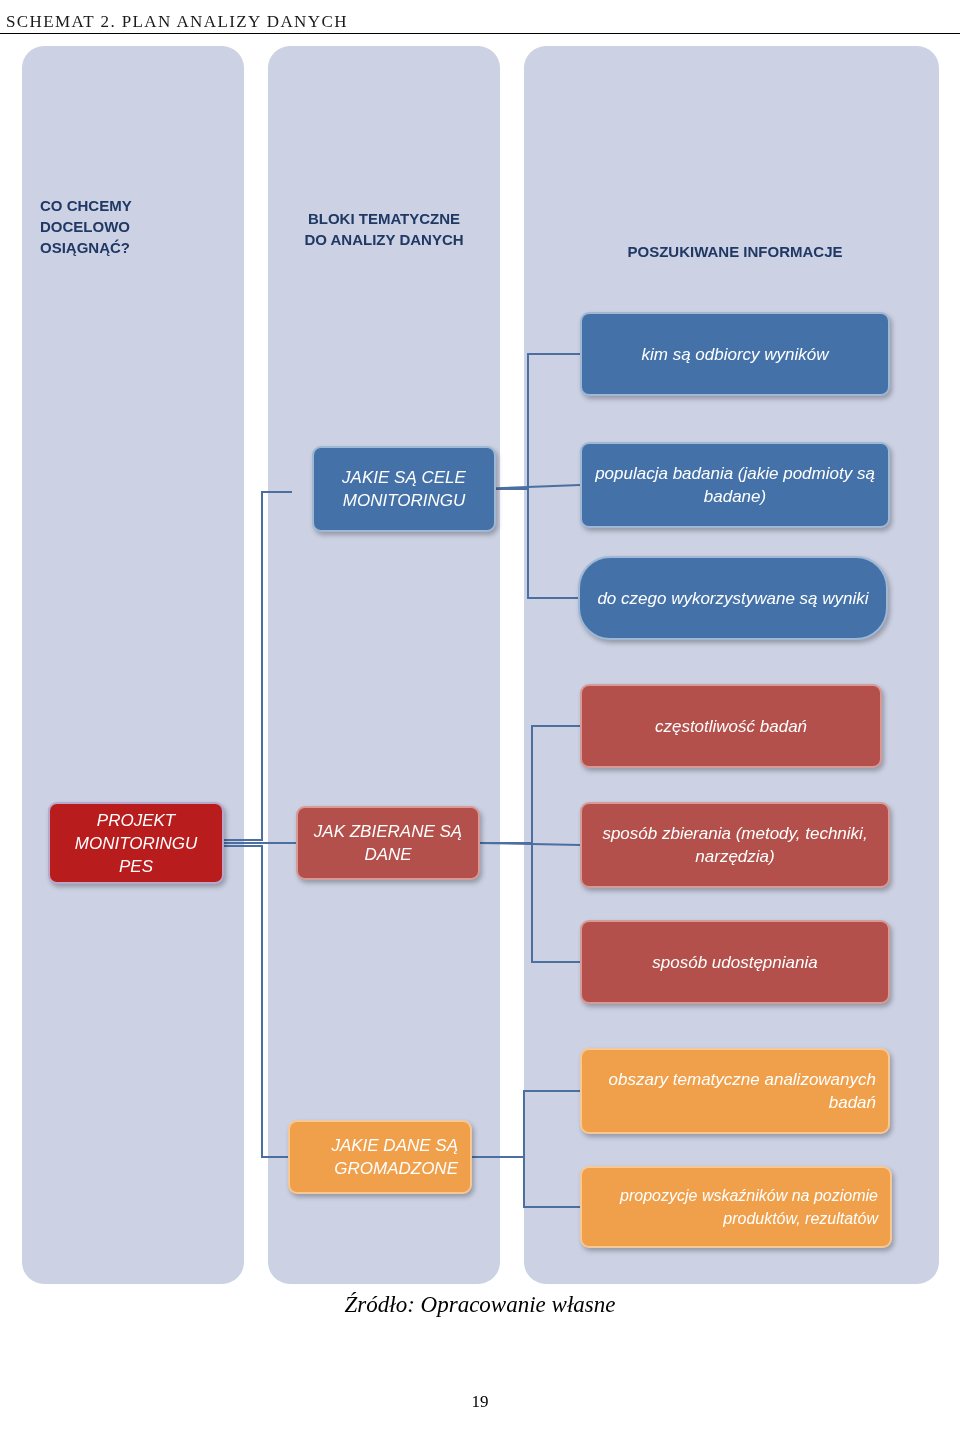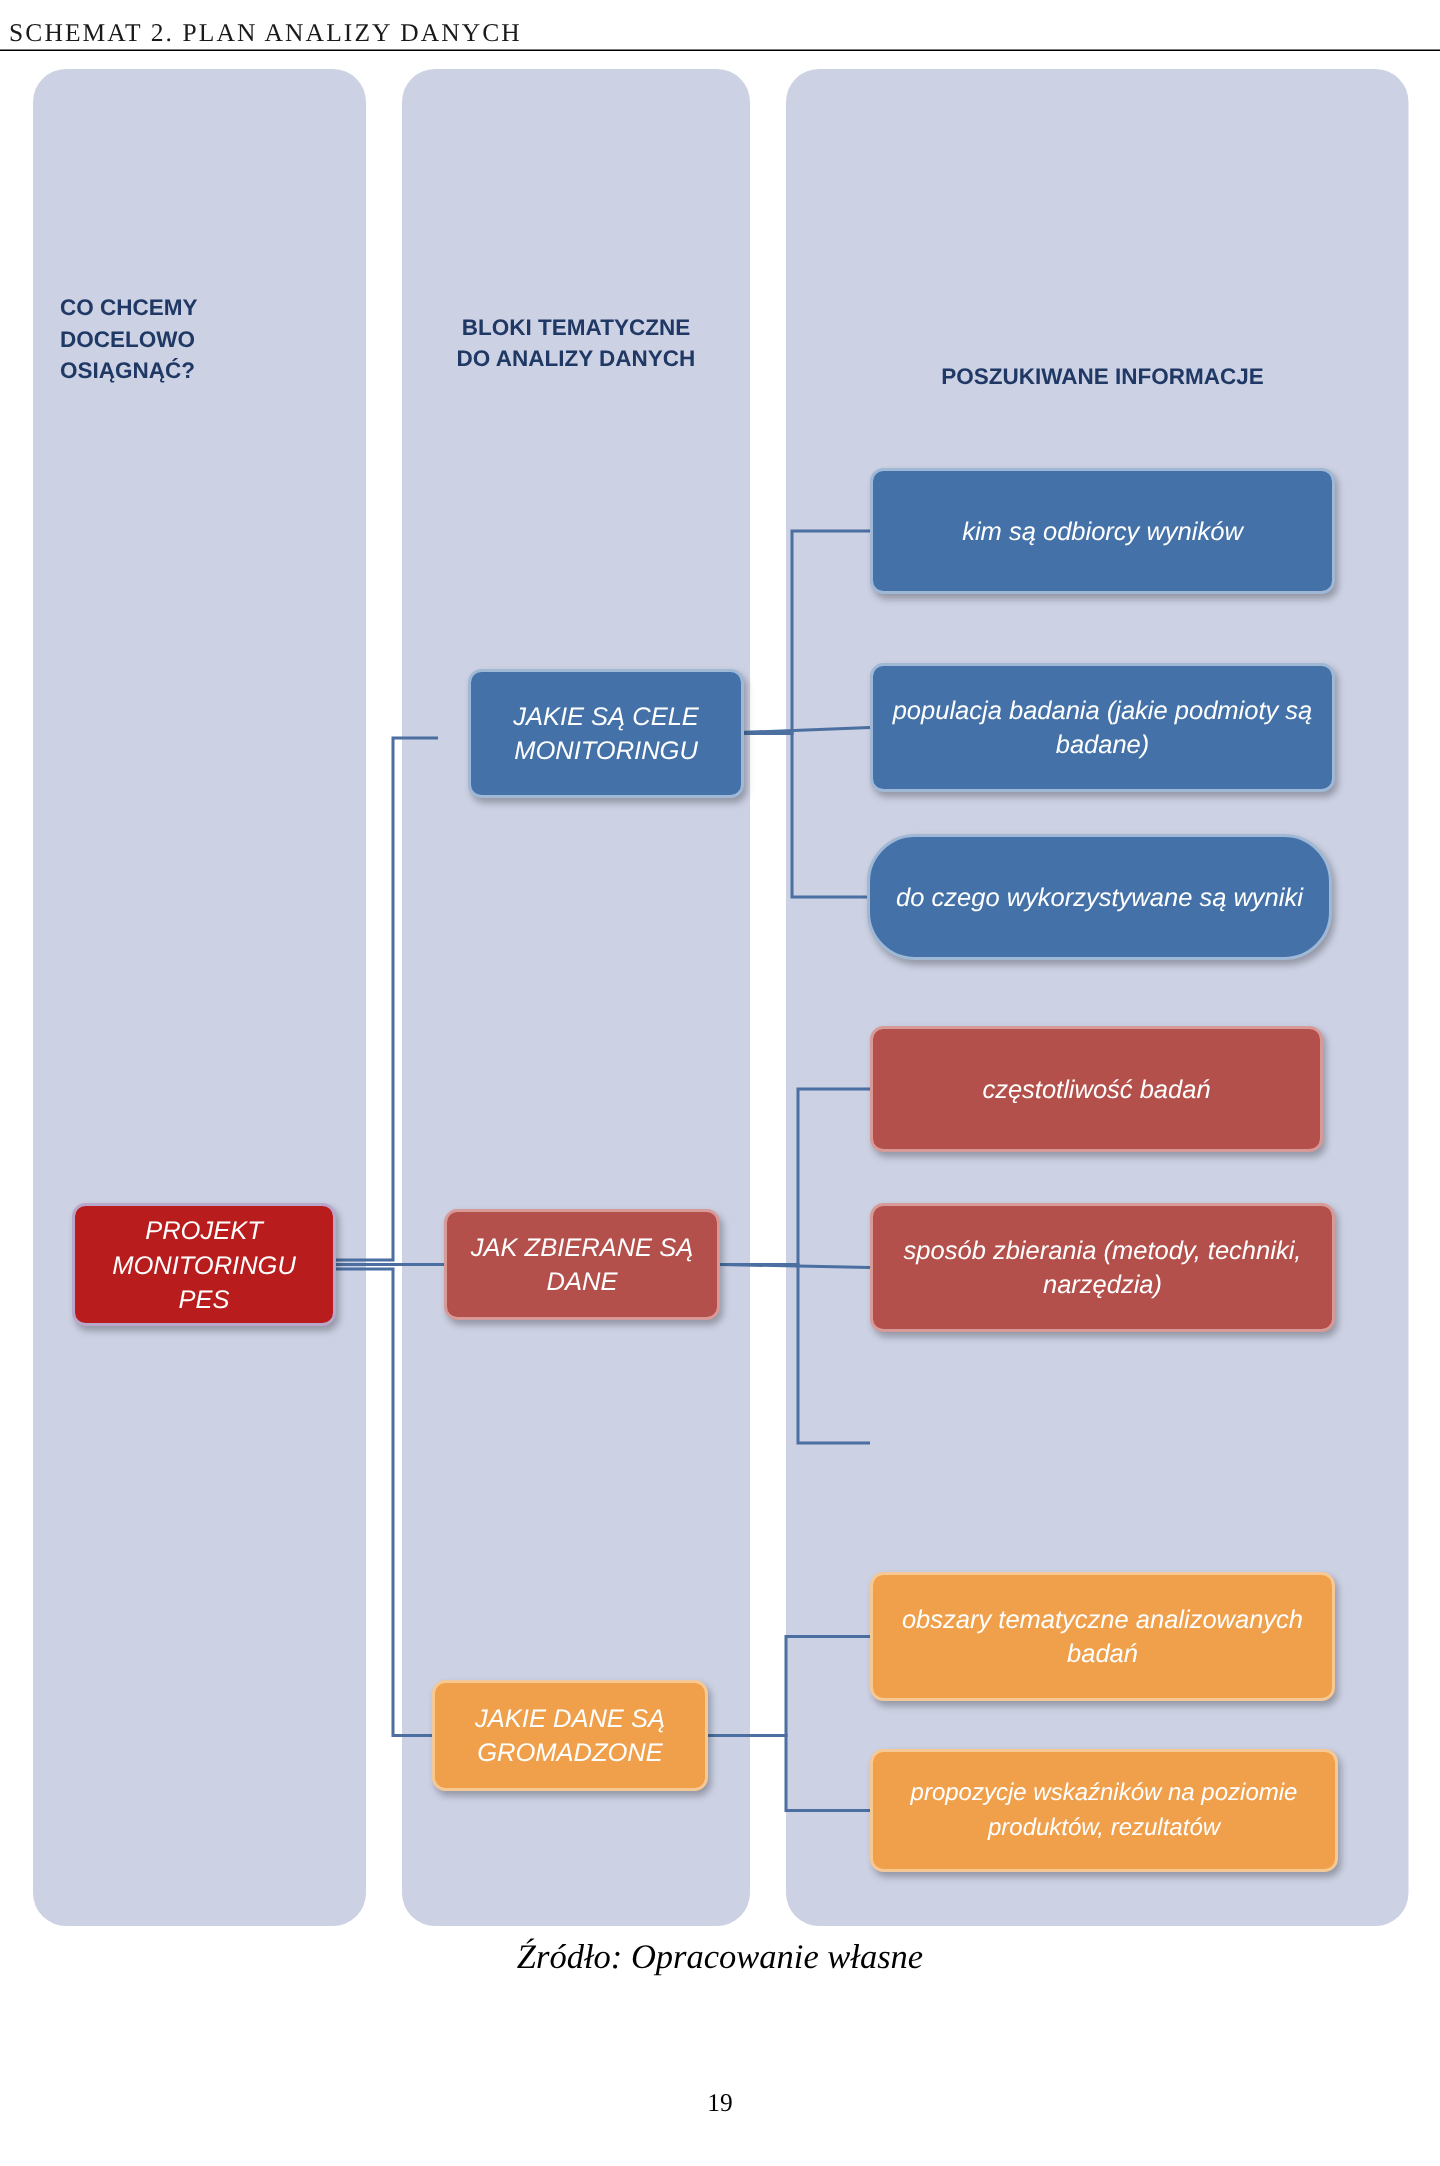--- a/index.html
+++ b/index.html
@@ -87,21 +87,21 @@
     font-size: 17px;
     line-height: 23px;
     padding: 4px 12px;
     box-sizing: border-box;
     box-shadow: 2px 3px 5px rgba(0,0,0,0.28);
     font-style: italic;
   }
   .node.purple { background: #b91c1c; border: 2px solid #b9a6cb; }
   .node.blue   { background: #4472a8; border: 2px solid #9fb8d6; }
   .node.red    { background: #b3504b; border: 2px solid #d79a97; }
-  .node.orange { background: #f0a04b; border: 2px solid #f6c894; }
+  .node.orange { background: #f0a04b; border: 2px solid #f6c894; text-align: right; }
 
   #n-project   { left: 48px;  top: 762px;  width: 176px; height: 82px; }
 
   #n-cele      { left: 292px; top: 406px;  width: 184px; height: 86px; margin-left: 20px; }
   #n-zbierane  { left: 296px; top: 766px;  width: 184px; height: 74px; }
   #n-dane      { left: 288px; top: 1080px; width: 184px; height: 74px; }
 
   #n-odbiorcy  { left: 580px; top: 272px;  width: 310px; height: 84px; }
   #n-populacja { left: 580px; top: 402px;  width: 310px; height: 86px; }
   #n-wyniki    { left: 578px; top: 516px;  width: 310px; height: 84px; border-radius: 32px; }
@@ -190,20 +190,21 @@
   <div class="node blue" id="n-cele">JAKIE SĄ CELE MONITORINGU</div>
   <div class="node red" id="n-zbierane">JAK ZBIERANE SĄ DANE</div>
   <div class="node orange" id="n-dane">JAKIE DANE SĄ GROMADZONE</div>
 
   <div class="node blue" id="n-odbiorcy">kim są odbiorcy wyników</div>
   <div class="node blue" id="n-populacja">populacja badania (jakie podmioty są badane)</div>
   <div class="node blue" id="n-wyniki">do czego wykorzystywane są wyniki</div>
 
   <div class="node red" id="n-czestot">częstotliwość badań</div>
   <div class="node red" id="n-sposob1">sposób zbierania (metody, techniki, narzędzia)</div>
+  <div class="node red" id="n-sposob2">sposób udostępniania</div>
 
   <div class="node orange" id="n-obszary">obszary tematyczne analizowanych badań</div>
   <div class="node orange" id="n-propo">propozycje wskaźników na poziomie produktów, rezultatów</div>
 
 </div>
 
 <div class="source-note">Źródło: Opracowanie własne</div>
 <div class="page-number">19</div>
 
 </body></html>

